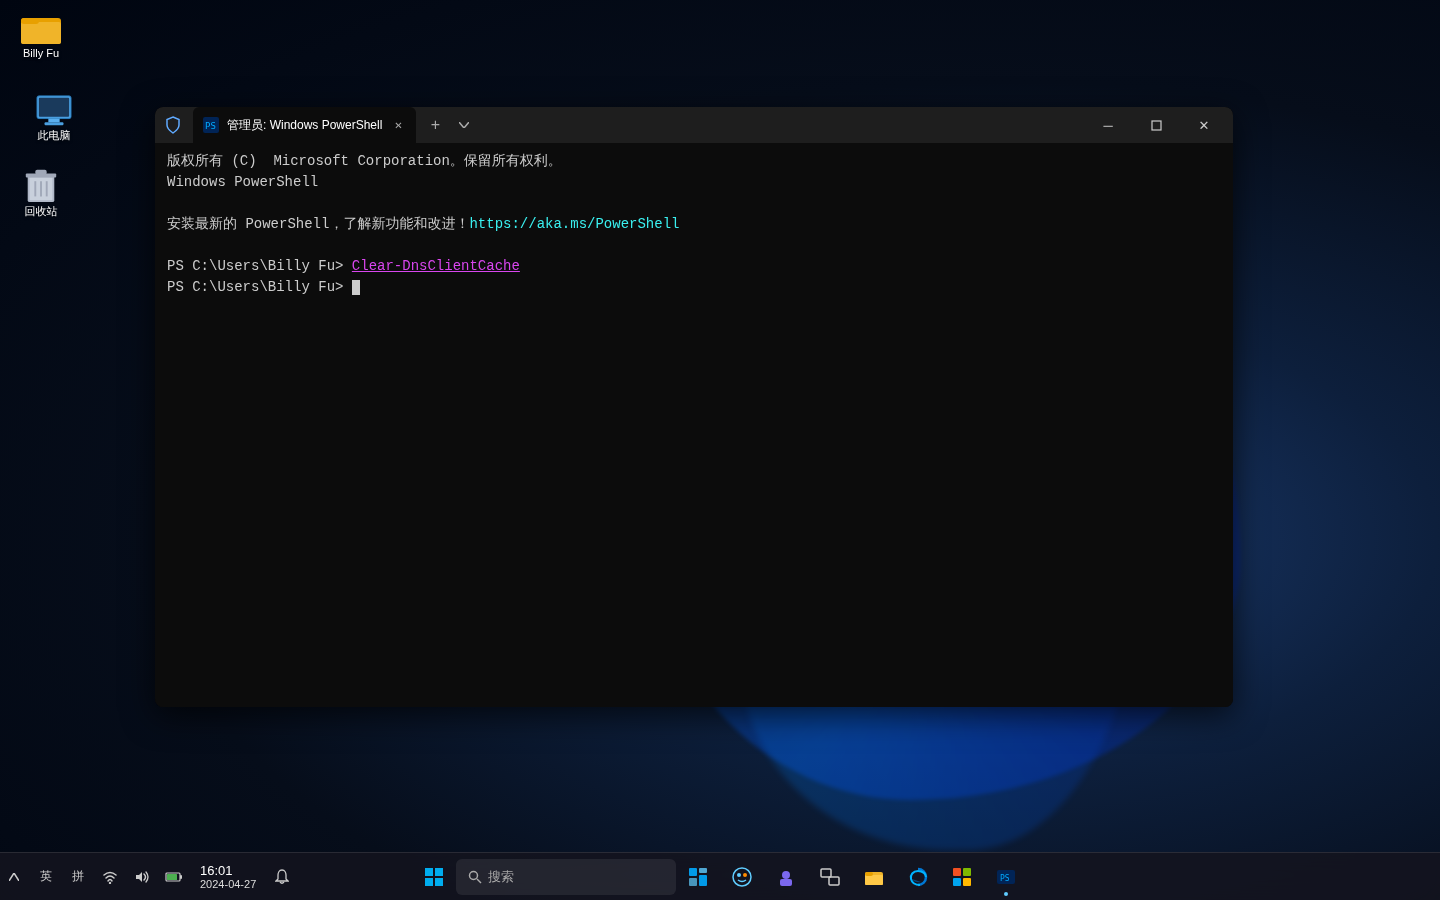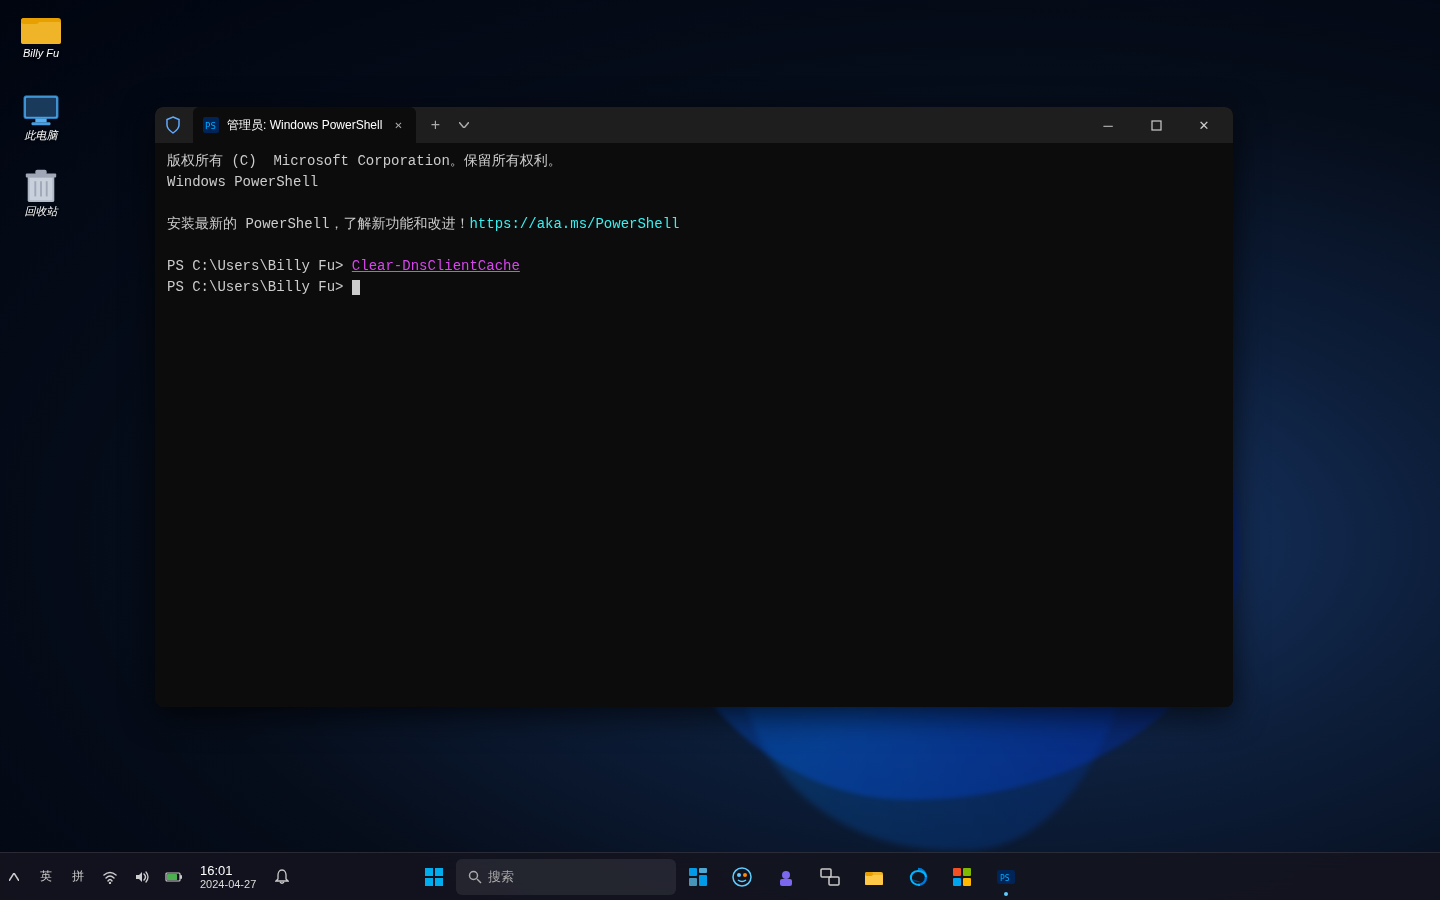--- a/index.html
+++ b/index.html
@@ -51,21 +51,20 @@
     
     .desktop-icon {
       position: absolute;
       display: flex;
       flex-direction: column;
       align-items: center;
       width: 70px;
       cursor: pointer;
       padding: 4px;
       border-radius: 4px;
-      font-style: italic;
     }
 
     .desktop-icon .icon-label {
       color: #fff;
       font-size: 11px;
       text-align: center;
       text-shadow: 0 1px 3px rgba(0,0,0,0.8);
       line-height: 1.3;
       word-break: break-word;
     }
@@ -387,21 +386,21 @@
 
   <div class="desktop-icon" style="top: 6px; left: 6px;">
     <svg class="folder-icon-svg" viewBox="0 0 40 36" xmlns="http://www.w3.org/2000/svg">
       <rect x="0" y="8" width="40" height="26" rx="3" ry="3" fill="#e8a000"></rect>
       <rect x="0" y="12" width="40" height="22" rx="2" ry="2" fill="#f0b429"></rect>
       <rect x="0" y="8" width="18" height="6" rx="3" ry="3" fill="#e8a000"></rect>
     </svg>
     <span class="icon-label">Billy Fu</span>
   </div>
 
-  <div class="desktop-icon" style="top: 90px; left: 6px;">
+  <div class="desktop-icon" style="top: 90px; left: 19px;">
     <svg class="thispc-icon" viewBox="0 0 40 36" xmlns="http://www.w3.org/2000/svg">
       <rect x="2" y="2" width="36" height="24" rx="2" ry="2" fill="#4a9fe0" stroke="#2a7fc0" stroke-width="1"></rect>
       <rect x="4" y="4" width="32" height="20" rx="1" ry="1" fill="#1a3a5c"></rect>
       <rect x="14" y="26" width="12" height="4" fill="#5aafef"></rect>
       <rect x="10" y="30" width="20" height="3" rx="1" fill="#4a9fe0"></rect>
     </svg>
     <span class="icon-label">此电脑</span>
   </div>
 
   <div class="desktop-icon" style="top: 162px; left: 6px; align-items: center;">

